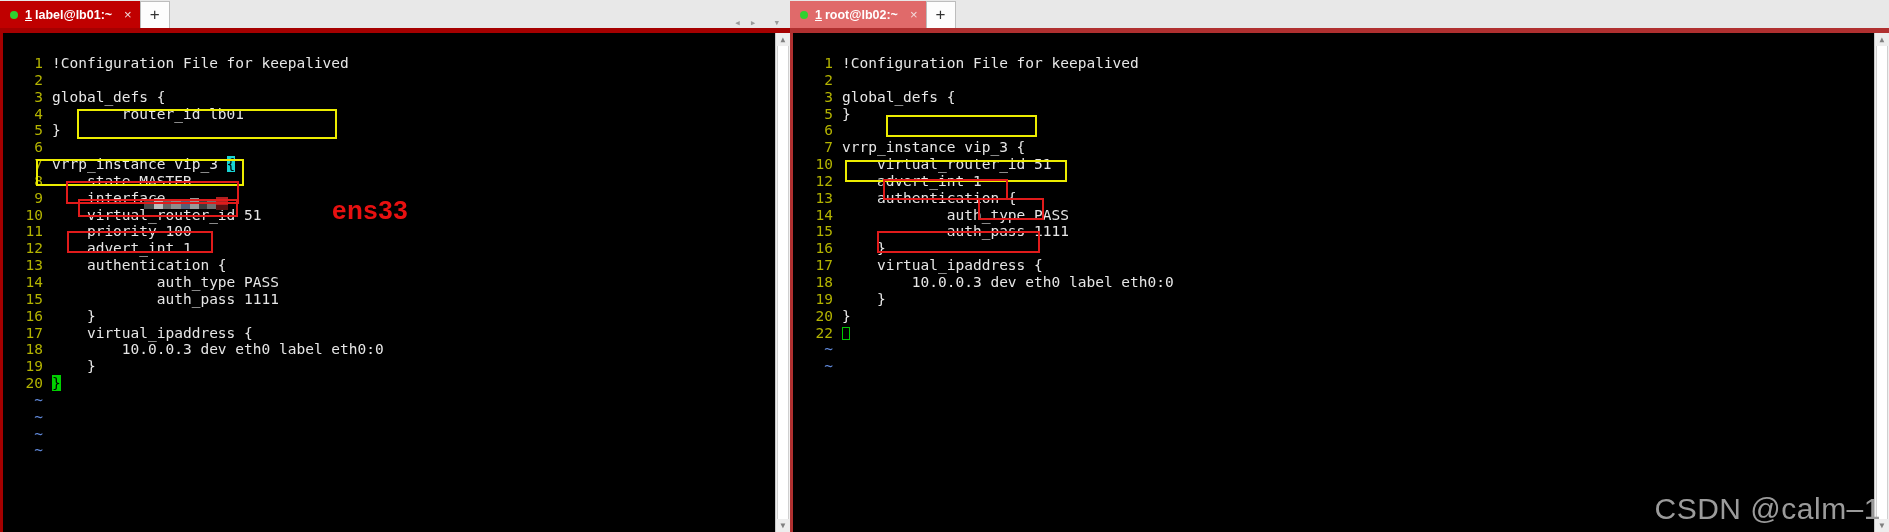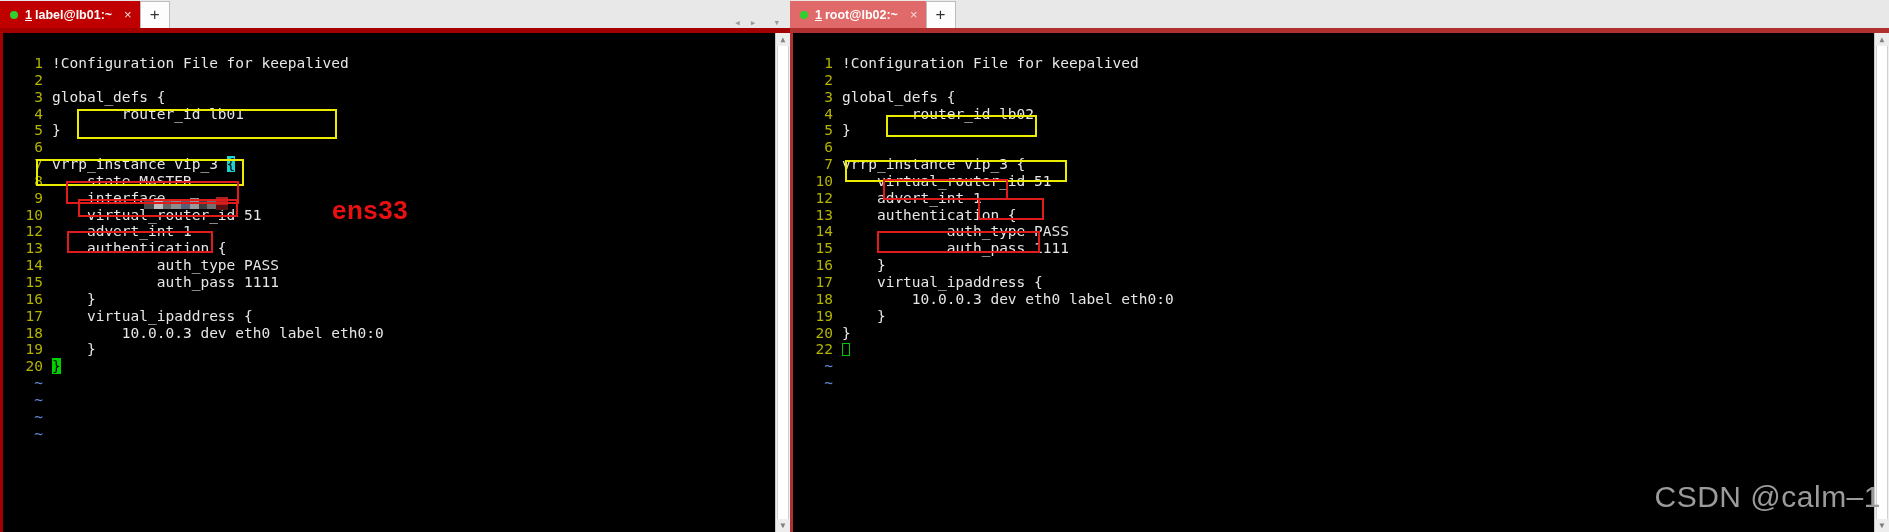--- a/index.html
+++ b/index.html
@@ -62,21 +62,21 @@
   
   .anno{position:absolute;box-sizing:border-box;pointer-events:none;}
   .anno.red{border:2px solid #e01b1b;}
   .anno.yellow{border:2px solid #ecec00;}
 
   
   .redlabel{position:absolute;color:#e81010;font-family:Liberation Sans, sans-serif;
             font-weight:bold;font-size:26px;letter-spacing:0.5px;}
 
   
-  .watermark{position:absolute;right:8px;bottom:18px;color:#9b9b9b;
+  .watermark{position:absolute;right:8px;bottom:6px;color:#9b9b9b;
              font-family:"Liberation Sans",sans-serif;font-size:30px;letter-spacing:0.5px;}
 
   
   .mosaic{position:absolute;display:block;}
   .mosaic i{position:absolute;display:block;}
 </style>
 </head>
 <body>
 
 <div class="app">
@@ -108,20 +108,21 @@
         <div class="row"><span class="ln">3</span><span class="code">global_defs {</span></div>
         <div class="row"><span class="ln">4</span><span class="code">        router_id lb01</span></div>
         <div class="row"><span class="ln">5</span><span class="code">}</span></div>
         <div class="row"><span class="ln">6</span><span class="code"></span></div>
 
         <div class="row"><span class="ln">7</span><span class="code">vrrp_instance vip_3 </span><span class="curs-cyan">{</span></div>
 
         <div class="row"><span class="ln">8</span><span class="code">    state MASTER</span></div>
         <div class="row"><span class="ln">9</span><span class="code">    interface</span></div>
         <div class="row"><span class="ln">10</span><span class="code">    virtual_router_id 51</span></div>
+        <div class="row"><span class="ln">11</span><span class="code">    priority 100</span></div>
         <div class="row"><span class="ln">12</span><span class="code">    advert_int 1</span></div>
         <div class="row"><span class="ln">13</span><span class="code">    authentication {</span></div>
         <div class="row"><span class="ln">14</span><span class="code">            auth_type PASS</span></div>
         <div class="row"><span class="ln">15</span><span class="code">            auth_pass 1111</span></div>
         <div class="row"><span class="ln">16</span><span class="code">    }</span></div>
         <div class="row"><span class="ln">17</span><span class="code">    virtual_ipaddress {</span></div>
         <div class="row"><span class="ln">18</span><span class="code">        10.0.0.3 dev eth0 label eth0:0</span></div>
         <div class="row"><span class="ln">19</span><span class="code">    }</span></div>
 
         <div class="row"><span class="ln">20</span><span class="curs-green">}</span></div>
@@ -173,21 +174,20 @@
       <div class="tab-plus">+</div>
       <div class="tabfill"></div>
     </div>
     <div class="redstrip dim"></div>
 
     <div class="term">
       <div class="term-inner">
         <div class="row"><span class="ln r">1</span><span class="code">!Configuration File for keepalived</span></div>
         <div class="row"><span class="ln r">2</span><span class="code"></span></div>
         <div class="row"><span class="ln r">3</span><span class="code">global_defs {</span></div>
-        <div class="row"><span class="ln r">4</span><span class="code">        router_id lb02</span></div>
         <div class="row"><span class="ln r">5</span><span class="code">}</span></div>
         <div class="row"><span class="ln r">6</span><span class="code"></span></div>
         <div class="row"><span class="ln r">7</span><span class="code">vrrp_instance vip_3 {</span></div>
         <div class="row"><span class="ln r">10</span><span class="code">    virtual_router_id 51</span></div>
         <div class="row"><span class="ln r">12</span><span class="code">    advert_int 1</span></div>
         <div class="row"><span class="ln r">13</span><span class="code">    authentication {</span></div>
         <div class="row"><span class="ln r">14</span><span class="code">            auth_type PASS</span></div>
         <div class="row"><span class="ln r">15</span><span class="code">            auth_pass 1111</span></div>
         <div class="row"><span class="ln r">16</span><span class="code">    }</span></div>
         <div class="row"><span class="ln r">17</span><span class="code">    virtual_ipaddress {</span></div>

